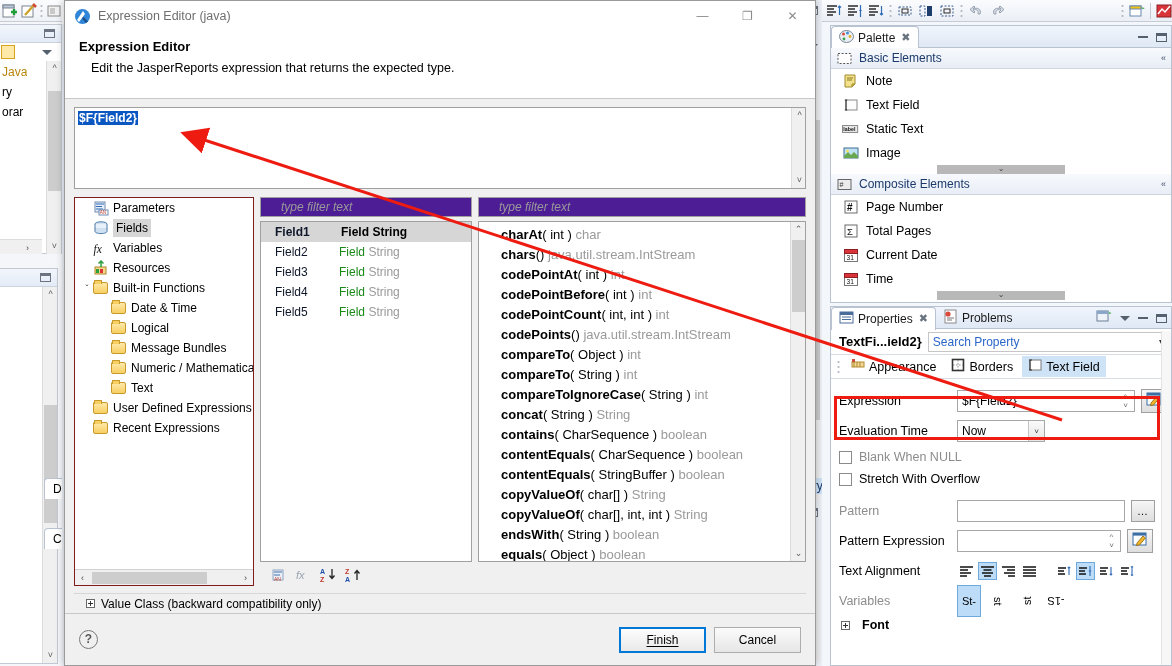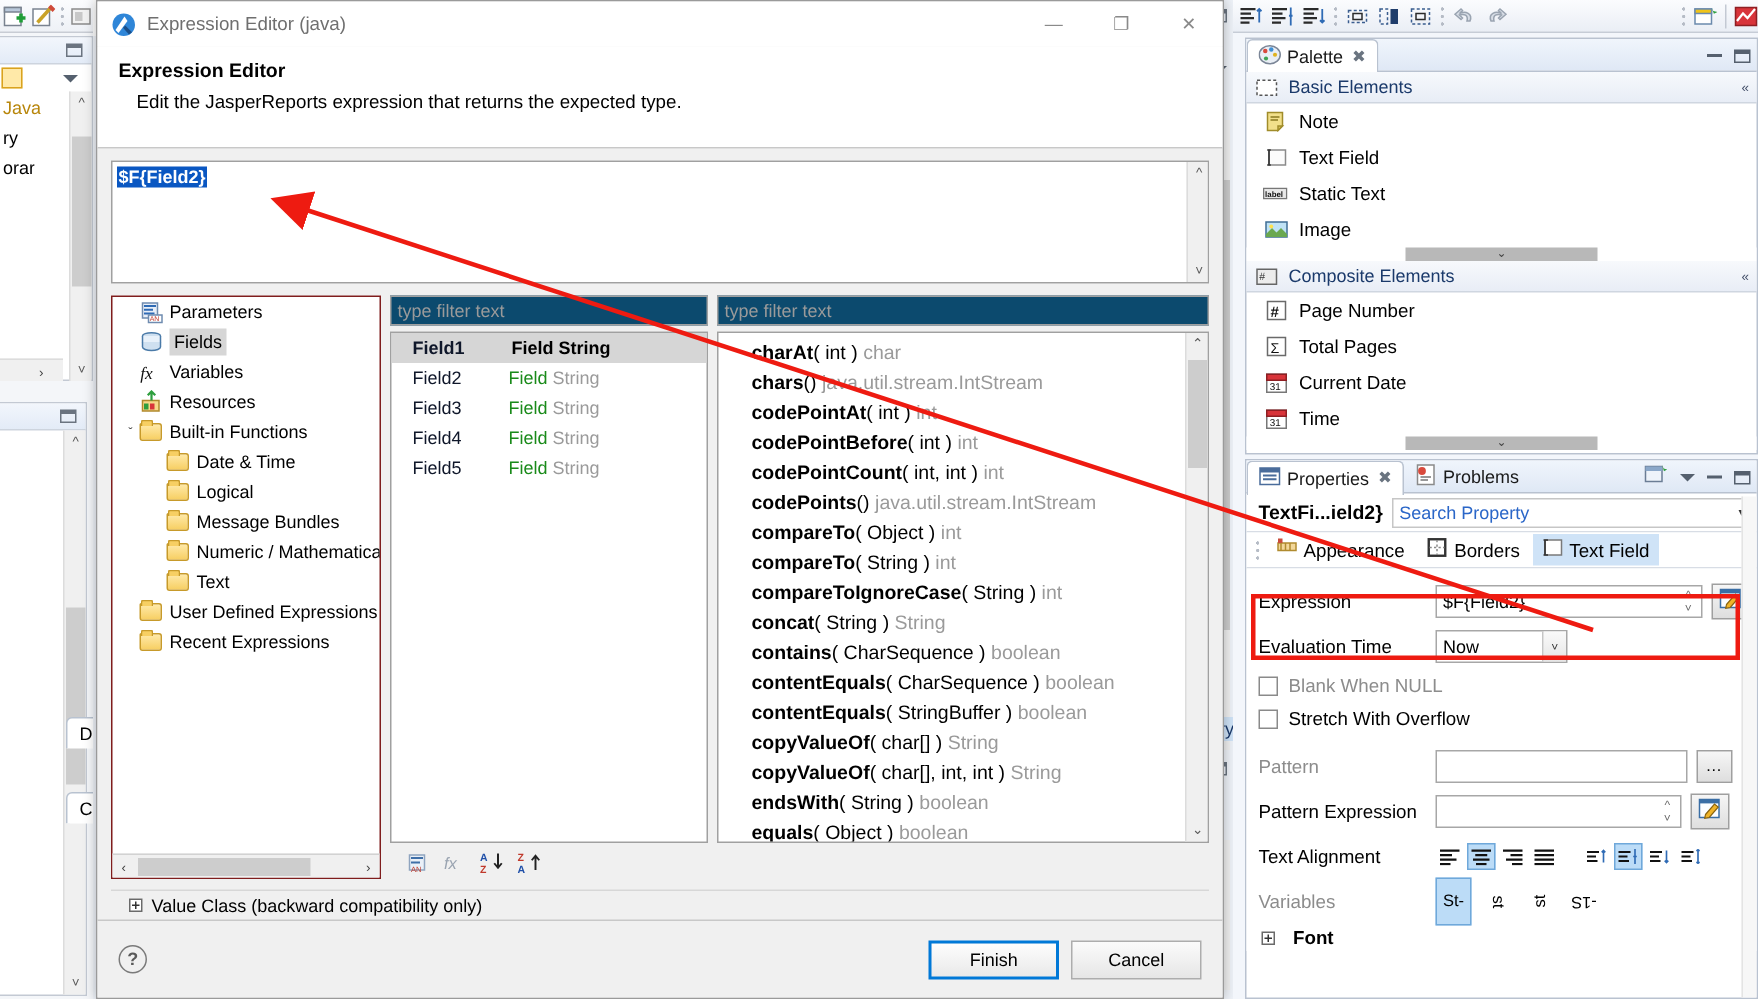--- a/index.html
+++ b/index.html
@@ -147,23 +147,23 @@
 
   .pane {
     background:#fff; border:1px solid #7f1d1d; position:relative;
     display:flex; flex-direction:column; min-height:0;
   }
   .pane-tree { width:180px; flex:none; }
   .pane-mid  { width:212px; flex:none; background:transparent; border:none; }
   .pane-right{ flex:1; background:transparent; border:none; }
 
   .filter-box {
-    height:20px; border:1px solid #a0a0a0; background:#0c4a6e;
-    font-size:12px; color:#9a9a9a; padding:2px 4px; flex:none;
-    display:flex; align-items:center; margin-bottom:4px;
+    height:20px; border:1px solid #a0a0a0; background:#4c1d95;
+    font-size:12px; color:#9a9a9a; padding:2px 20px; flex:none;
+    display:flex; align-items:center; margin-bottom:4px;font-style:italic;
   }
   .list-box {
     flex:1; border:1px solid #a0a0a0; background:#fff; overflow:hidden;
     position:relative; min-height:0;
   }
 
   .tree-scroll { flex:1; overflow:hidden; position:relative; }
   .tree-item {
     display:flex; align-items:center; height:20px; padding-left:4px;
     font-size:12px; white-space:nowrap;
@@ -711,21 +711,21 @@
       <div class="value-class-bar">
         <span class="vc-plus"></span>
         <span>Value Class (backward compatibility only)</span>
       </div>
     </div>
 
     <div class="dlg-footer">
       <span class="help-btn">?</span>
       <span class="footer-spacer"></span>
       <span class="btn default">
-        <span style="text-decoration-skip-ink:none;text-underline-offset:2px;">Finish</span>
+        <span style="text-decoration:underline;text-decoration-skip-ink:none;text-underline-offset:2px;">Finish</span>
       </span>
       <span class="btn">Cancel</span>
     </div>
   </div>
 
   <div class="wb-right">
 
     <div class="wb-right-toolbar">
       <span class="tb-ico">
         <svg width="16" height="16" viewBox="0 0 16 16">

